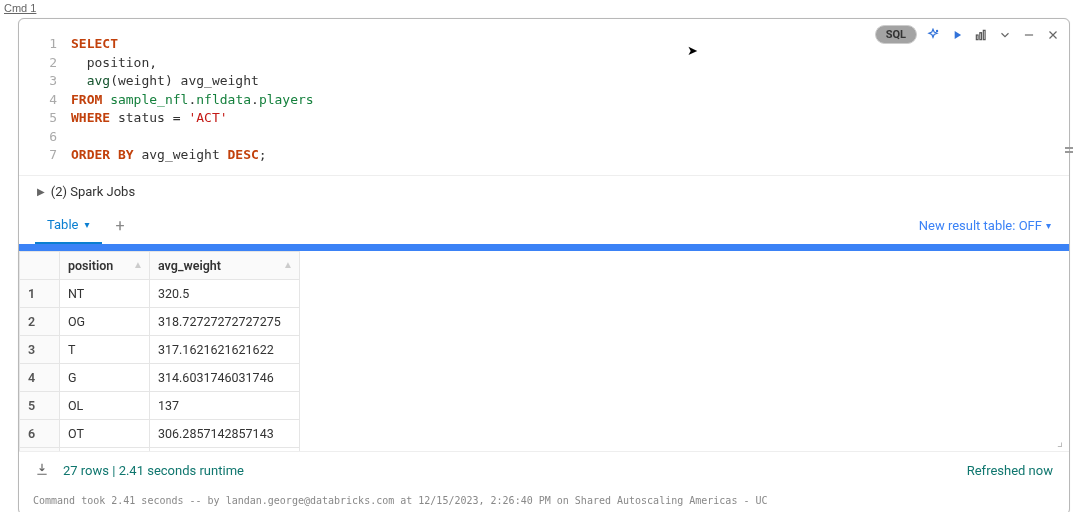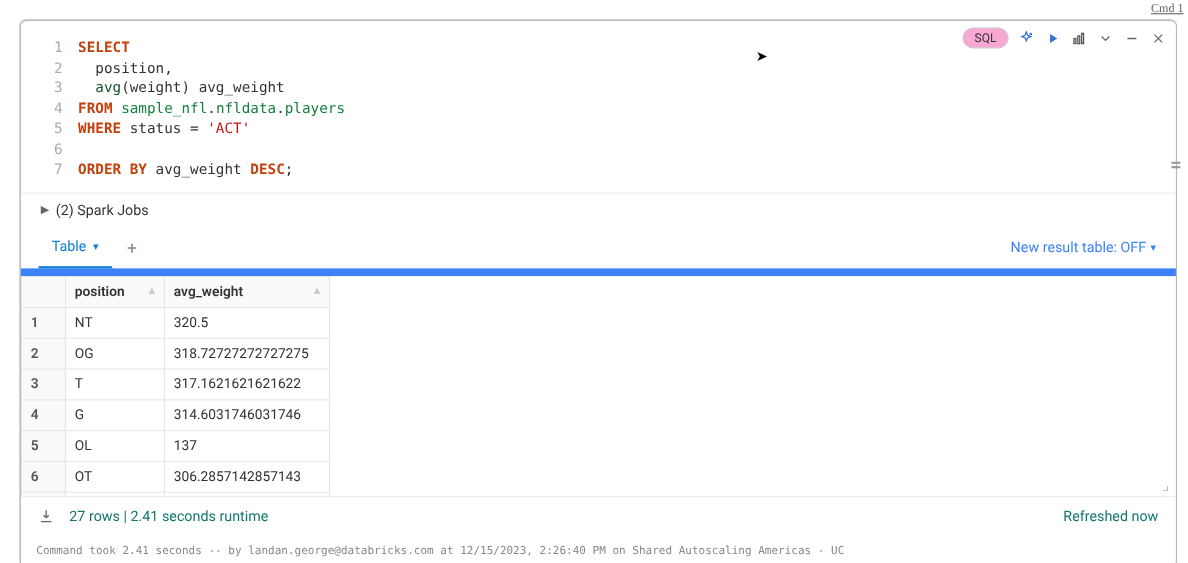--- a/index.html
+++ b/index.html
@@ -1,21 +1,21 @@
 <!DOCTYPE html>
 <html><head>
 <meta charset="utf-8">
 <style>
 *{margin:0;padding:0;box-sizing:border-box;}
 body{font-family:-apple-system,BlinkMacSystemFont,"Segoe UI",Roboto,sans-serif;font-size:13px;background:#fff;color:#333;}
-.cell-label{font-family:Liberation Serif, serif;font-size:11px;color:#666;padding:2px 4px;text-decoration:underline;text-align:right;}
+.cell-label{font-family:Liberation Sans, sans-serif;font-size:11px;color:#666;padding:2px 4px;text-decoration:underline;}
 .cell-container{border:1px solid #b8b8b8;border-radius:6px;margin:2px 10px 2px 18px;background:#fff;position:relative;box-shadow:0 0 1px rgba(0,0,0,0.15);}
 .cell-inner{position:relative;}
 .toolbar{position:absolute;top:6px;right:8px;display:flex;align-items:center;gap:8px;z-index:5;}
-.lang-pill{border:1px solid #ccc;border-radius:12px;padding:2px 10px;font-size:11px;font-weight:400;color:#333;background:#f9a8d4;}
+.lang-pill{border:1px solid #ccc;border-radius:12px;padding:2px 10px;font-size:11px;font-weight:700;color:#333;background:#a3a3a3;}
 .tb-icon{width:16px;height:16px;display:flex;align-items:center;justify-content:center;color:#666;cursor:pointer;}
 .tb-icon svg{width:14px;height:14px;}
 .run-btn{color:#3272d9;}
 .ai-icon{color:#3272d9;}
 .chart-icon{color:#555;}
 .code-area{padding:16px 16px 10px 16px;position:relative;}
 .code-line{display:flex;font-family:ui-monospace,SFMono-Regular,Menlo,Consolas,monospace;font-size:13px;line-height:18.5px;}
 .gutter{width:36px;text-align:right;color:#aaa;padding-right:14px;user-select:none;}
 .code-text{white-space:pre;}
 .kw{color:#c2410c;font-weight:700;}

